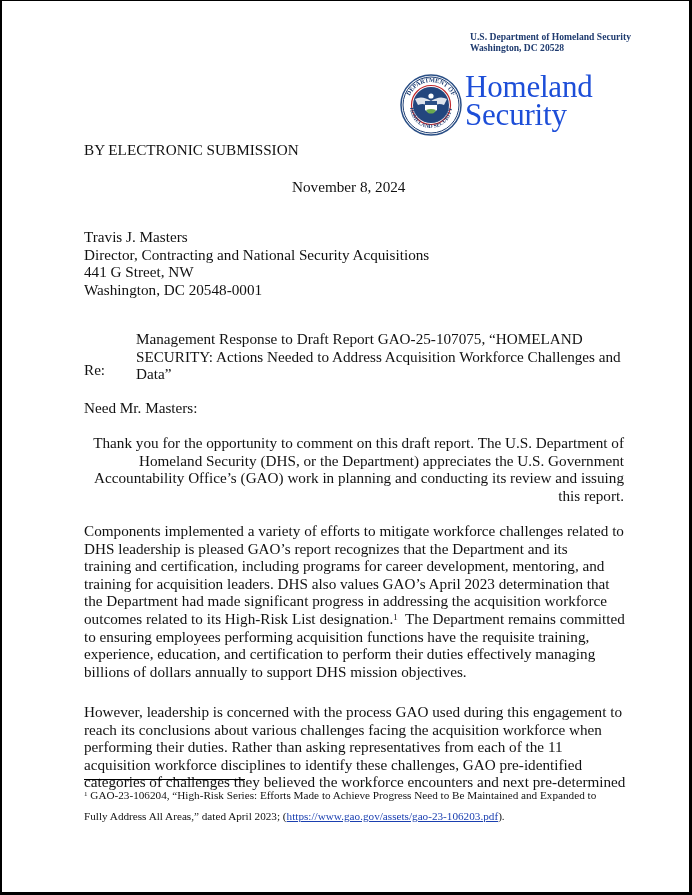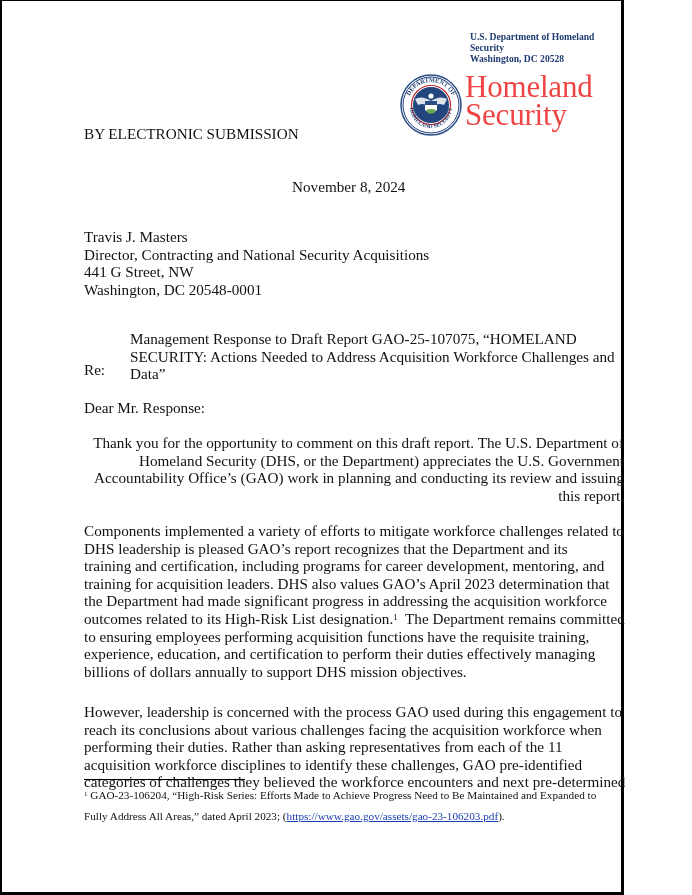--- a/index.html
+++ b/index.html
@@ -1,50 +1,50 @@
 <!DOCTYPE html>
 <html><head>
   <meta charset="utf-8">
   <style>
     html, body { margin: 0; padding: 0; background: #ffffff; }
     body { width: 692px; height: 895px; overflow: hidden; position: relative; }
     .page {
       position: absolute; left: 0; top: 0;
-      width: 624px; height: 895px;
+      width: 692px; height: 895px;
       box-sizing: border-box;
       border-top: 1px solid #000; border-left: 2px solid #000;
       border-right: 3px solid #000; border-bottom: 3px solid #000;
       background: #fff;
       font-family: "Liberation Serif", "DejaVu Serif", serif;
       color: #111;
     }
     .abs { position: absolute; }
     .hdr-addr {
       left: 468px; top: 30px;
       font-family: "Liberation Serif", serif;
       font-weight: bold; font-size: 9.6px; line-height: 11px;
       color: #1f3b6f;
     }
     .seal { left: 398px; top: 73px; width: 62px; height: 62px; }
     .wordmark {
       left: 463px; top: 72px;
       font-family: "Liberation Serif", serif;
-      color: #ef4444; font-size: 31px; line-height: 28px; letter-spacing: -0.2px;
+      color: #1d4ed8; font-size: 31px; line-height: 28px; letter-spacing: -0.2px;
     }
     .body-text { font-size: 15.2px; line-height: 17.6px; }
     .line { position: absolute; left: 82px; white-space: nowrap; }
     .p-block { position: absolute; left: 82px; width: 540px; }
     .p-block div { white-space: nowrap; }
     .sup { font-size: 9px; vertical-align: top; position: relative; top: -1px; }
     .fn-rule { left: 82px; top: 778px; width: 161px; height: 0; border-top: 1px solid #000; }
     .footnote { left: 82px; top: 784px; font-size: 11.2px; line-height: 21px; }
     .footnote div { white-space: nowrap; }
     .fn-link { color: #1a3fb0; text-decoration: underline; }
     .re-label { position: absolute; left: 82px; margin-top: 31px; }
-    .re-text { position: absolute; left: 128px; }
+    .re-text { position: absolute; left: 134px; }
   </style>
 </head>
 <body>
 
 <div class="page">
 
   <div class="abs hdr-addr">
     <div>U.S. Department of Homeland Security</div>
     <div>Washington, DC 20528</div>
   </div>
@@ -77,41 +77,41 @@
     </svg>
   </div>
 
   <div class="abs wordmark">
     <div>Homeland</div>
     <div>Security</div>
   </div>
 
   <div class="body-text">
 
-    <div class="line" style="top:124px;text-align:center;">BY ELECTRONIC SUBMISSION</div>
+    <div class="line" style="top:140px;text-align:center;">BY ELECTRONIC SUBMISSION</div>
 
     <div class="line" style="left:290px; top:177px;">November 8, 2024</div>
 
     <div class="p-block" style="top:227px;">
       <div>Travis J. Masters</div>
       <div>Director, Contracting and National Security Acquisitions</div>
       <div>441 G Street, NW</div>
       <div>Washington, DC 20548-0001</div>
     </div>
 
     <div>
       <div class="re-label" style="top:329px;">Re:</div>
       <div class="re-text" style="top:329px;">
         <div style="white-space:nowrap;">Management Response to Draft Report GAO-25-107075, “HOMELAND</div>
         <div style="white-space:nowrap;">SECURITY:  Actions Needed to Address Acquisition Workforce Challenges and</div>
         <div style="white-space:nowrap;">Data”</div>
       </div>
     </div>
 
-    <div class="line" style="top:398px;">Dear Mr. Response:</div>
+    <div class="line" style="top:398px;">Need Mr. Masters:</div>
 
     <div class="p-block" style="top:433px;text-align:right;">
       <div>Thank you for the opportunity to comment on this draft report.  The U.S. Department of</div>
       <div>Homeland Security (DHS, or the Department) appreciates the U.S. Government</div>
       <div>Accountability Office’s (GAO) work in planning and conducting its review and issuing</div>
       <div>this report.</div>
     </div>
 
     <div class="p-block" style="top:521px;">
       <div>Components implemented a variety of efforts to mitigate workforce challenges related to</div>

